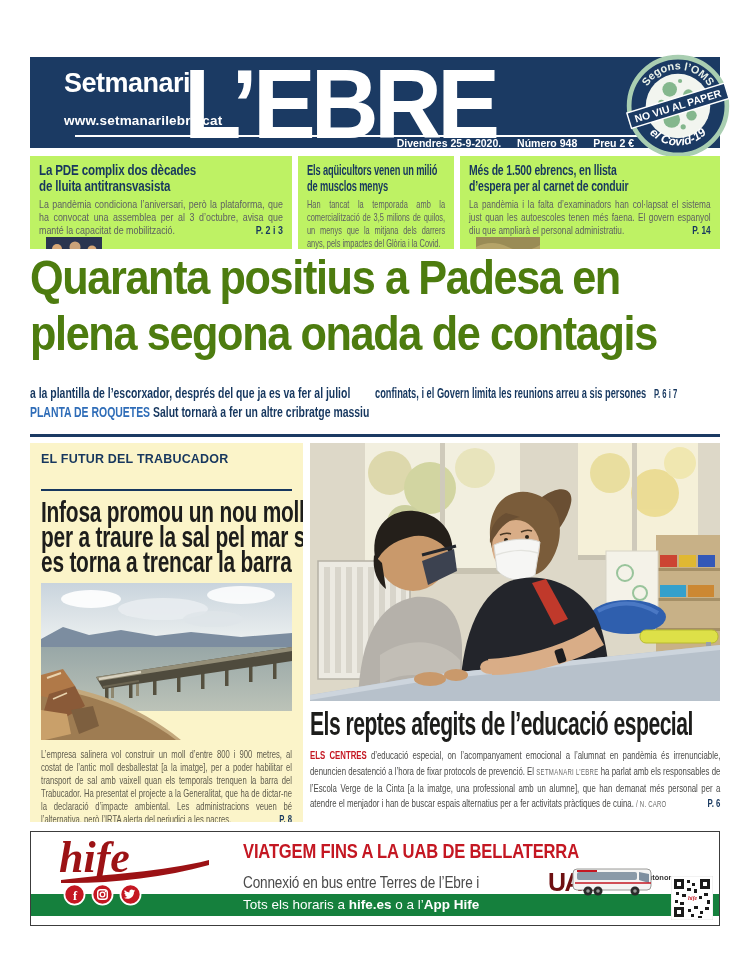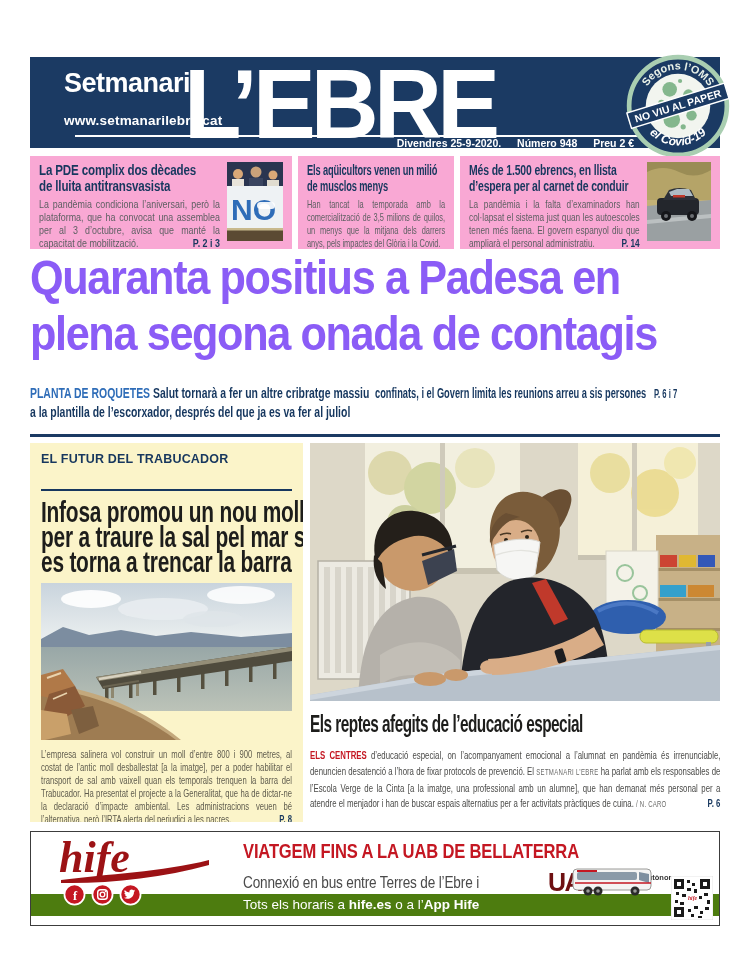--- a/index.html
+++ b/index.html
@@ -23,64 +23,64 @@
   .mast-site{position:absolute;left:34px;top:56px;font-size:13.5px;font-weight:bold;letter-spacing:.2px;}
   .mast-rule{position:absolute;left:45px;right:62px;top:78px;height:1.5px;background:#fff;}
   .mast-logo{position:absolute;left:154px;top:-13px;font-size:99px;font-weight:bold;letter-spacing:-5px;line-height:104px;margin-top:8px;}
   .mast-dateline{position:absolute;right:86px;top:80px;font-size:10.5px;font-weight:bold;white-space:nowrap;}
   .mast-dateline span{margin-left:13px;}
   .mast-dateline span:first-child{margin-left:0;}
   .badge{position:absolute;right:-10px;top:-3px;width:104px;height:104px;}
 
   
   .teasers{position:absolute;left:30px;top:156px;width:690px;height:93px;display:flex;gap:6px;}
-  .teaser{background:#f9a8d4;box-sizing:border-box;padding:6px 9px 21px;display:flex;overflow:hidden;}
+  .teaser{background:#bef264;box-sizing:border-box;padding:6px 9px 21px;display:flex;overflow:hidden;flex-direction:column;}
   .teaser .txt{flex:1;min-width:0;}
   .t1{width:262px;} .t2{width:156px;} .t3{flex:1;}
   .tz-title{font-size:14.5px;font-weight:bold;color:#17375e;line-height:16px;letter-spacing:-.2px;}
   .tz-body{margin-top:4px;font-size:10.6px;line-height:12.9px;color:#5d5f62;text-align:justify;}
   .pref{float:right;font-weight:bold;color:#17375e;font-style:normal;}
   .thumb{flex:none;margin-left:7px;}
 
   
-  .headline{position:absolute;left:30px;top:250px;width:690px;margin:0;font-size:48px;font-weight:bold;color:#8b5cf6;letter-spacing:-1.5px;line-height:56px;}
+  .headline{position:absolute;left:30px;top:250px;width:690px;margin:0;font-size:48px;font-weight:bold;color:#4d7c0f;letter-spacing:-1.5px;line-height:56px;}
 
   .subdeck{position:absolute;left:30px;top:384px;width:690px;display:flex;gap:5px;font-size:14.5px;font-weight:bold;color:#16375f;line-height:19px;}
   .sub-col1{width:340px;} .sub-col2{width:345px;}
   .sub-kicker{color:#2f6db8;}
   .sub-pref{margin-left:12px;font-size:12px;color:#16375f;}
 
   .rule-navy{position:absolute;left:30px;top:434px;width:690px;height:3px;background:#1b3a63;}
 
   
   .left-box{position:absolute;left:30px;top:443px;width:273px;height:379px;background:#fbf4c9;box-sizing:border-box;padding:9px 11px;overflow:hidden;}
   .lb-kicker{display:block;font-size:12.5px;font-weight:bold;color:#17375e;letter-spacing:.2px;padding-bottom:23px;border-bottom:2.5px solid #17375e;}
   .lb-head{margin:9px 0 0;font-size:29px;font-weight:bold;color:#1d1d1b;letter-spacing:-.3px;line-height:25px;}
   .lb-photo{display:block;margin-top:8px;width:251px;height:157px;}
   .lb-body{margin:8px 0 0;font-size:10.5px;line-height:13px;color:#5f5c4e;text-align:justify;}
 
   
   .right-photo{position:absolute;left:310px;top:443px;width:410px;height:258px;}
-  .right-head{position:absolute;left:310px;top:707px;width:410px;margin:0;font-size:24px;font-weight:bold;color:#1d1d1b;letter-spacing:-.8px;line-height:34px;}
+  .right-head{position:absolute;left:310px;top:707px;width:410px;margin:0;font-size:33px;font-weight:bold;color:#1d1d1b;letter-spacing:-.8px;line-height:34px;}
   .right-body{position:absolute;left:310px;top:748px;width:410px;margin:0;font-size:11px;line-height:15.8px;color:#4a4a48;text-align:justify;}
   .lead-label{color:#c41722;font-weight:bold;}
   .brand-sc{font-size:8.5px;color:#6a6a68;letter-spacing:.4px;}
   .byline{font-size:8.5px;color:#6a6a68;letter-spacing:.3px;}
 
   
   .ad{position:absolute;left:30px;top:831px;width:690px;height:95px;border:1.5px solid #3c3c3c;box-sizing:border-box;background:#fff;}
   .hife-wrap{position:absolute;left:26px;top:4px;}
   .socials{position:absolute;left:32px;top:51px;display:flex;gap:5px;z-index:3;}
   .ad-title{position:absolute;left:212px;top:8px;font-size:19.5px;font-weight:bold;color:#c41722;letter-spacing:-.2px;text-align:center;}
   .ad-sub{position:absolute;left:212px;top:36px;display:flex;align-items:center;gap:10px;}
   .ad-sub-text{font-size:17px;color:#4a4a4a;letter-spacing:-.2px;}
   .uab{display:flex;align-items:center;gap:4px;}
   .uab-mark{font-size:25px;font-weight:bold;color:#6e1012;letter-spacing:-1.5px;}
   .uab-text{font-size:7.5px;font-weight:bold;color:#333;line-height:8.5px;}
-  .ad-bar{position:absolute;left:0;right:0;bottom:9px;height:22px;background:#4d7c0f;color:#fff;font-size:13.5px;line-height:22px;padding-left:212px;box-sizing:border-box;z-index:2;}
+  .ad-bar{position:absolute;left:0;right:0;bottom:9px;height:22px;background:#15803d;color:#fff;font-size:13.5px;line-height:22px;padding-left:212px;box-sizing:border-box;z-index:2;}
   .ad-bar b{font-weight:bold;}
   .bus{position:absolute;right:64px;bottom:28px;z-index:3;}
   .qr{position:absolute;right:6px;bottom:5px;z-index:4;}
 </style>
 </head>
 <body>
 
 <div class="page">
 
   <header class="masthead">
@@ -194,22 +194,22 @@
     </article>
   </section>
 
   <h1 class="headline">
     <span class="cnw s90">Quaranta positius a Padesa en</span><br>
     <span class="cnw s90">plena segona onada de contagis</span>
   </h1>
 
   <section class="subdeck">
     <div class="sub-col1">
+      <div><span class="cnw s72">a la plantilla de l’escorxador, després del que ja es va fer al juliol</span></div>
       <div><span class="cnw s72"><span class="sub-kicker">PLANTA DE ROQUETES</span> <span>Salut tornarà a fer un altre cribratge massiu</span></span></div>
-      <div><span class="cnw s72">a la plantilla de l’escorxador, després del que ja es va fer al juliol</span></div>
     </div>
     <div class="sub-col2">
       <div><span class="cnw s64"><span>confinats, i el Govern limita les reunions arreu a sis persones</span><b class="sub-pref">P. 6 i 7</b></span></div>
     </div>
   </section>
 
   <div class="rule-navy"></div>
 
   <aside class="left-box">
     <span class="lb-kicker">EL FUTUR DEL TRABUCADOR</span>

